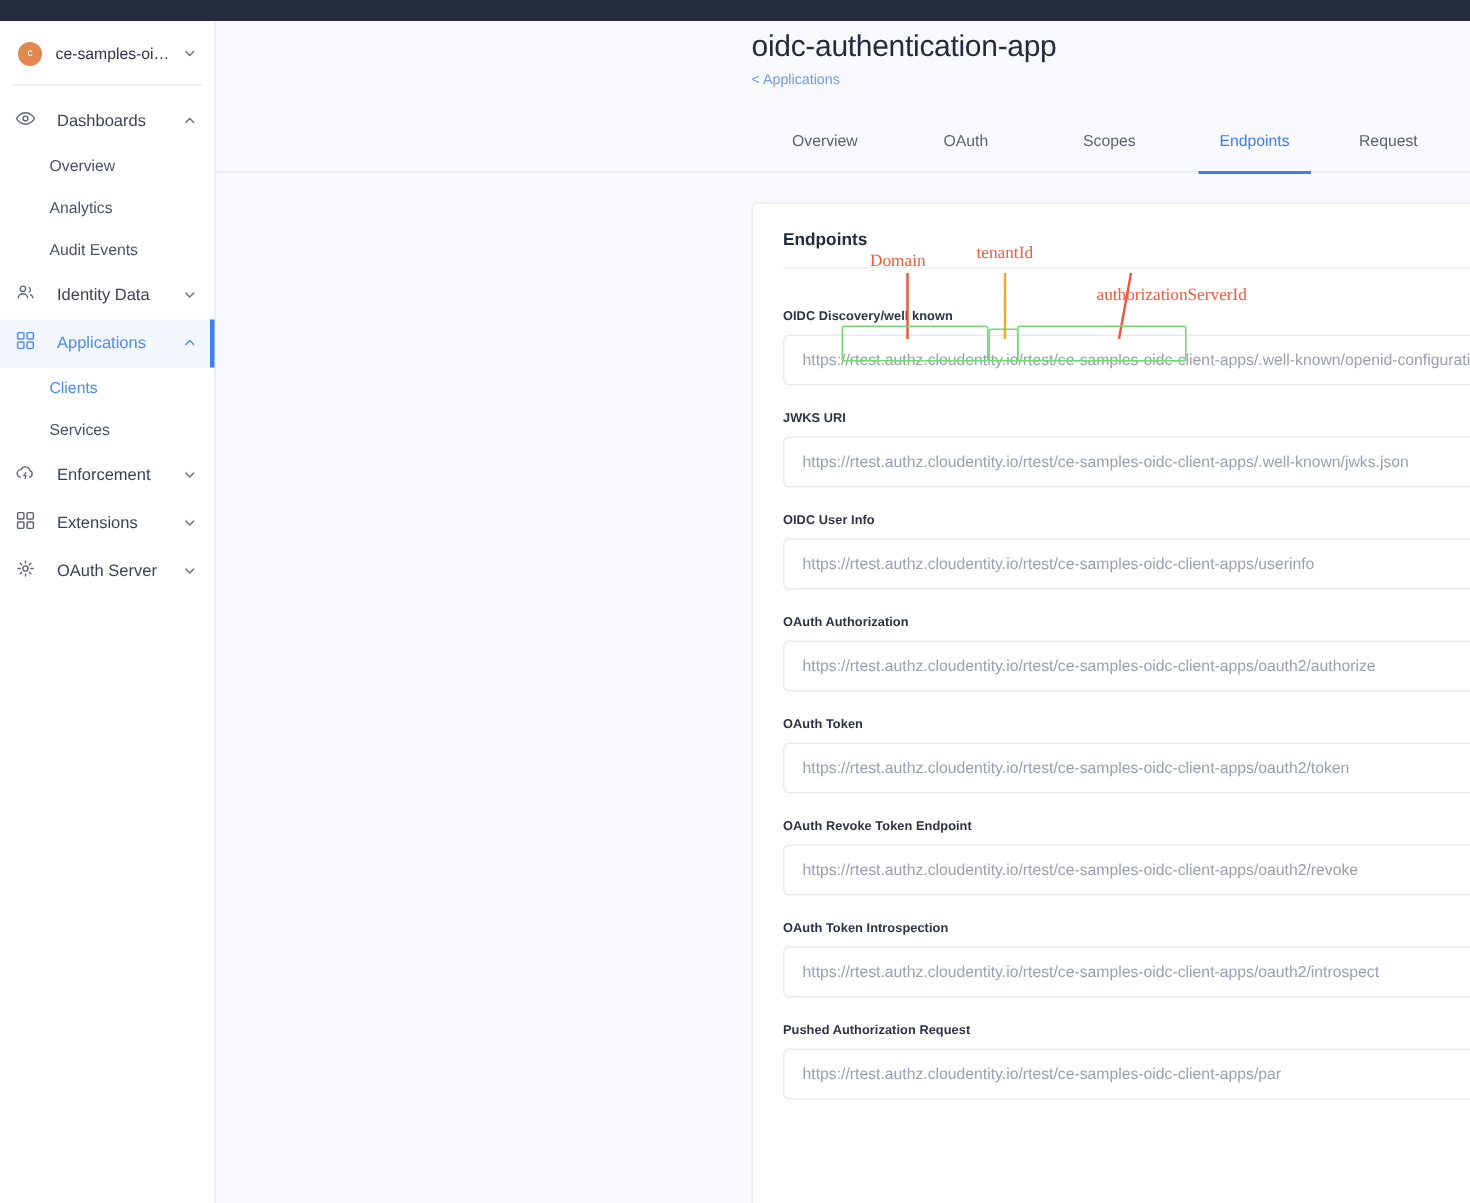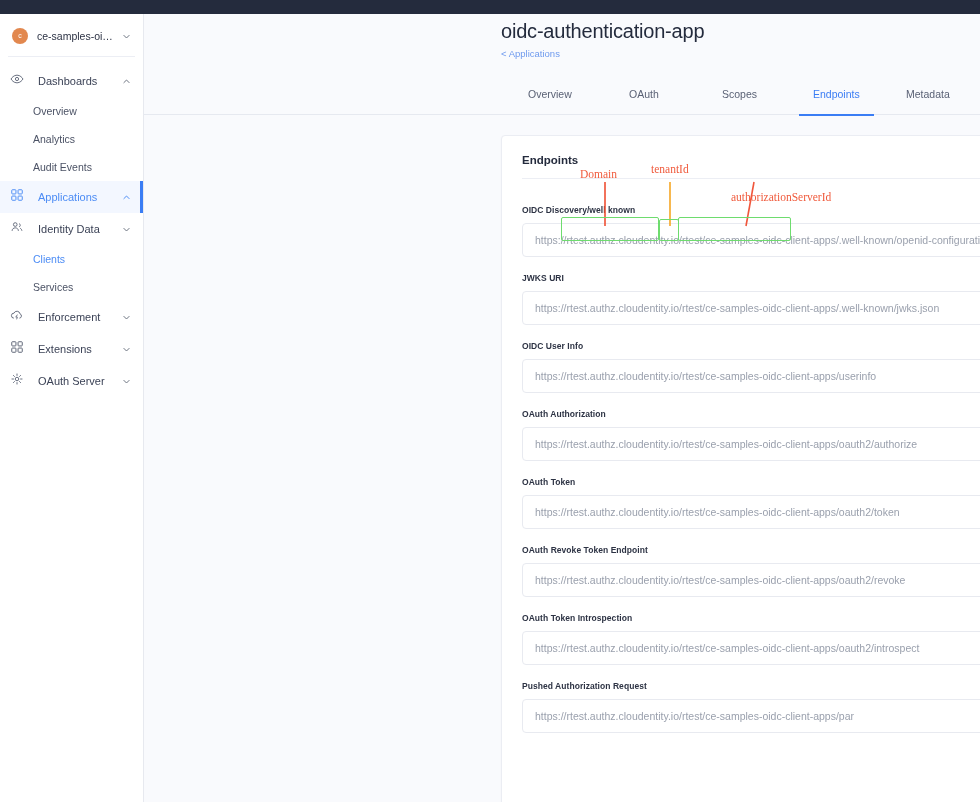--- a/index.html
+++ b/index.html
@@ -171,49 +171,49 @@
         <span class="chev">
           <svg width="9" height="9" viewBox="0 0 12 12">
               <path d="M2.5 7.5 L6 4 L9.5 7.5" fill="none" stroke="currentColor" stroke-width="1.3" stroke-linecap="round" stroke-linejoin="round"></path>
             </svg>
         </span>
       </div>
       <div class="sub-item">Overview</div>
       <div class="sub-item">Analytics</div>
       <div class="sub-item">Audit Events</div>
 
+      <div class="nav-item">
+        <span class="ico">
+          <svg width="14" height="14" viewBox="0 0 20 20">
+              <circle cx="7.5" cy="6.5" r="2.6" fill="none" stroke="currentColor" stroke-width="1.3"></circle>
+              <path d="M3 15.5c0-2.6 2-4.3 4.5-4.3s4.5 1.7 4.5 4.3" fill="none" stroke="currentColor" stroke-width="1.3"></path>
+              <path d="M13 5.2a2.4 2.4 0 0 1 0 4.6M14.3 11.8c1.6.6 2.7 2 2.7 3.7" fill="none" stroke="currentColor" stroke-width="1.2"></path>
+            </svg>
+        </span>
+        <span class="label">Identity Data</span>
+        <span class="chev">
+          <svg width="9" height="9" viewBox="0 0 12 12">
+              <path d="M2.5 4.5 L6 8 L9.5 4.5" fill="none" stroke="currentColor" stroke-width="1.3" stroke-linecap="round" stroke-linejoin="round"></path>
+            </svg>
+        </span>
+      </div>
+
       <div class="nav-item active">
         <span class="ico">
           <svg width="14" height="14" viewBox="0 0 20 20">
               <rect x="2.5" y="2.5" width="6" height="6" rx="1" fill="none" stroke="currentColor" stroke-width="1.4"></rect>
               <rect x="11.5" y="2.5" width="6" height="6" rx="1" fill="none" stroke="currentColor" stroke-width="1.4"></rect>
               <rect x="2.5" y="11.5" width="6" height="6" rx="1" fill="none" stroke="currentColor" stroke-width="1.4"></rect>
               <rect x="11.5" y="11.5" width="6" height="6" rx="1" fill="none" stroke="currentColor" stroke-width="1.4"></rect>
             </svg>
         </span>
         <span class="label">Applications</span>
         <span class="chev">
           <svg width="9" height="9" viewBox="0 0 12 12">
               <path d="M2.5 7.5 L6 4 L9.5 7.5" fill="none" stroke="currentColor" stroke-width="1.3" stroke-linecap="round" stroke-linejoin="round"></path>
-            </svg>
-        </span>
-      </div>
-
-      <div class="nav-item">
-        <span class="ico">
-          <svg width="14" height="14" viewBox="0 0 20 20">
-              <circle cx="7.5" cy="6.5" r="2.6" fill="none" stroke="currentColor" stroke-width="1.3"></circle>
-              <path d="M3 15.5c0-2.6 2-4.3 4.5-4.3s4.5 1.7 4.5 4.3" fill="none" stroke="currentColor" stroke-width="1.3"></path>
-              <path d="M13 5.2a2.4 2.4 0 0 1 0 4.6M14.3 11.8c1.6.6 2.7 2 2.7 3.7" fill="none" stroke="currentColor" stroke-width="1.2"></path>
-            </svg>
-        </span>
-        <span class="label">Identity Data</span>
-        <span class="chev">
-          <svg width="9" height="9" viewBox="0 0 12 12">
-              <path d="M2.5 4.5 L6 8 L9.5 4.5" fill="none" stroke="currentColor" stroke-width="1.3" stroke-linecap="round" stroke-linejoin="round"></path>
             </svg>
         </span>
       </div>
       <div class="sub-item active">Clients</div>
       <div class="sub-item">Services</div>
 
       <div class="nav-item">
         <span class="ico">
           <svg width="14" height="14" viewBox="0 0 20 20">
               <path d="M5.5 14.5a3.6 3.6 0 0 1 .3-7.2 4.4 4.4 0 0 1 8.4 1 3.2 3.2 0 0 1-.7 6.2" fill="none" stroke="currentColor" stroke-width="1.3"></path>
@@ -268,21 +268,21 @@
 
     <div class="page-head">
       <div class="breadcrumb">&lt; Applications</div>
       <div class="page-title">oidc-authentication-app</div>
 
       <div class="tabs">
         <div class="tab" style="left:384px;">Overview</div>
         <div class="tab" style="left:485px;">OAuth</div>
         <div class="tab" style="left:578px;">Scopes</div>
         <div class="tab active" style="left:669px;">Endpoints</div>
-        <div class="tab" style="left:762px;">Metadata</div>
+        <div class="tab" style="left:762px;">Request</div>
       </div>
     </div>
 
     <div class="card">
       <div class="card-title">Endpoints</div>
       <div class="card-divider"></div>
 
       <div class="field">
         <div class="field-label">OIDC Discovery/well known</div>
         <div class="field-input">https://rtest.authz.cloudentity.io/rtest/ce-samples-oidc-client-apps/.well-known/openid-configuration</div>

